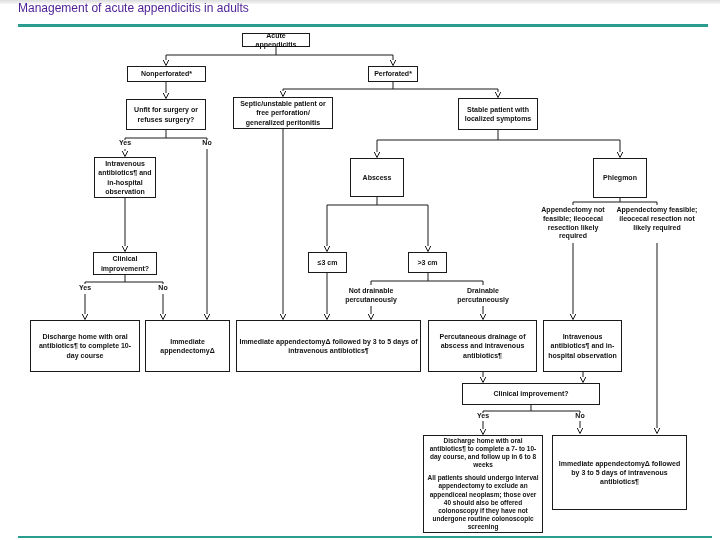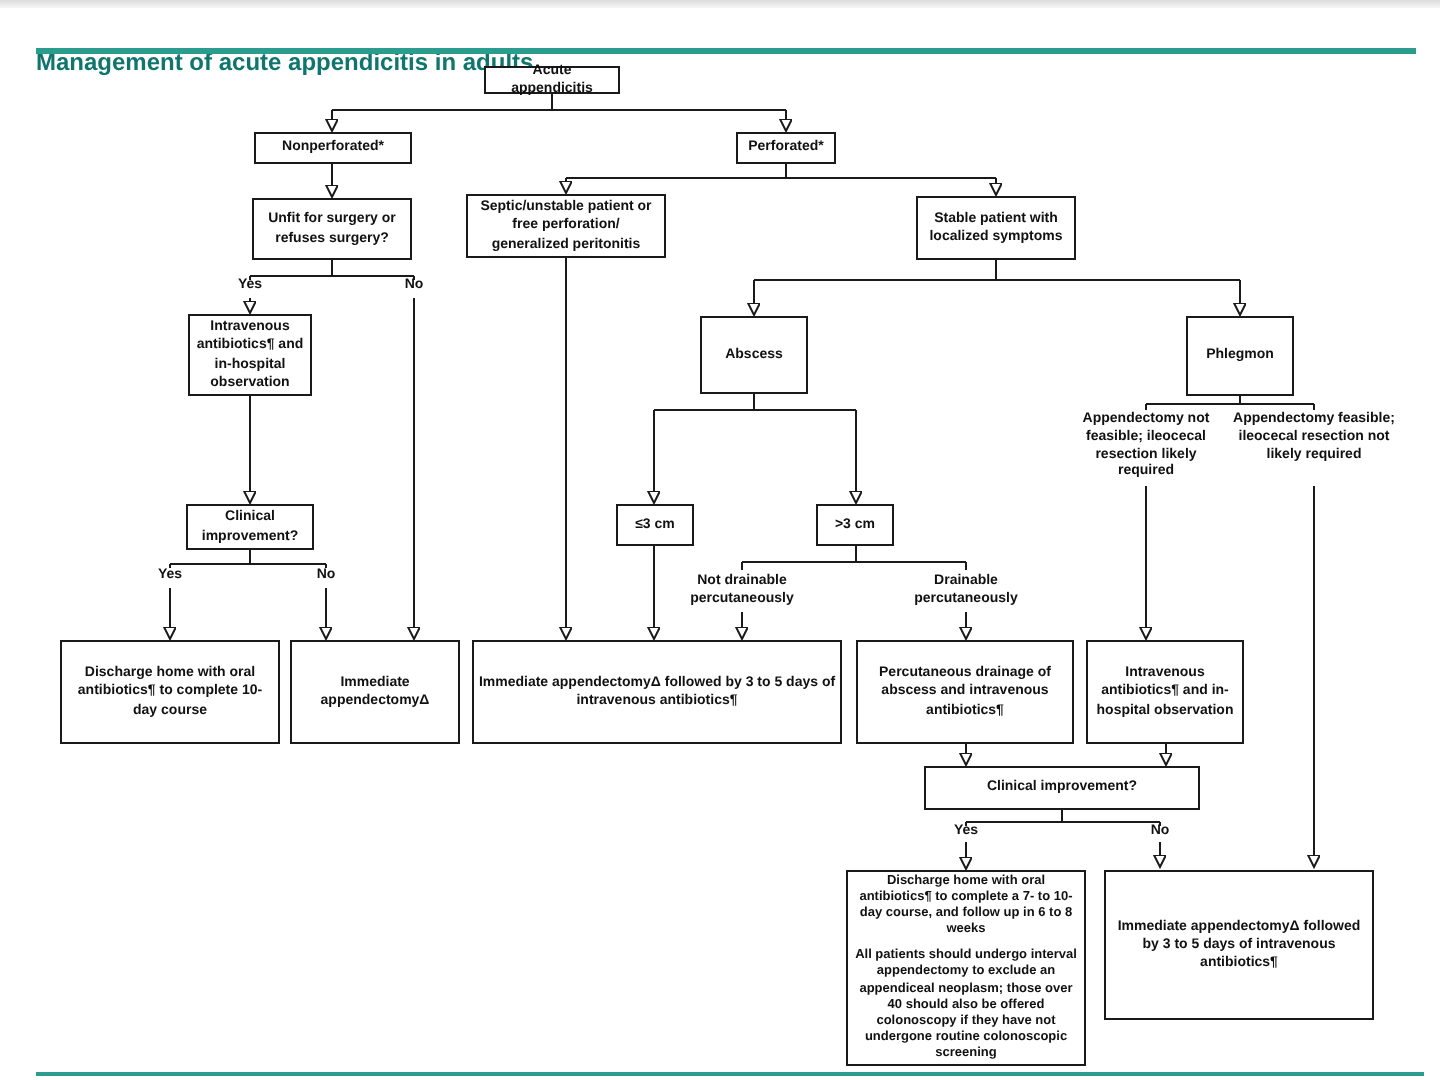--- a/index.html
+++ b/index.html
@@ -2,21 +2,21 @@
 <html><head>
 <meta charset="utf-8">
 <style>
   html,body{margin:0;padding:0;}
   body{
     width:720px;height:540px;position:relative;background:#ffffff;
     font-family:"Liberation Sans", sans-serif;color:#111;overflow:hidden;
   }
   .top-edge{position:absolute;left:0;top:0;width:720px;height:4px;
     background:linear-gradient(#dcdcdc,#f6f6f6);}
-  .page-title{position:absolute;left:18px;top:24px;font-size:12px;font-weight:bold;color:#0f766e;}
+  .page-title{position:absolute;left:18px;top:1px;font-size:12px;font-weight:normal;color:#4c1d95;}
   .rule-top{position:absolute;left:18px;top:24px;width:690px;height:3px;}
   .rule-bottom{position:absolute;left:18px;top:536px;width:694px;height:2px;}
   .box{
     position:absolute;border:1px solid #1a1a1a;background:#fff;
     display:flex;align-items:center;justify-content:center;
     text-align:center;font-size:7px;font-weight:bold;line-height:1.3;
     padding:2px;box-sizing:border-box;color:#111;
   }
   .lbl{
     position:absolute;font-size:7px;font-weight:bold;line-height:1.25;

